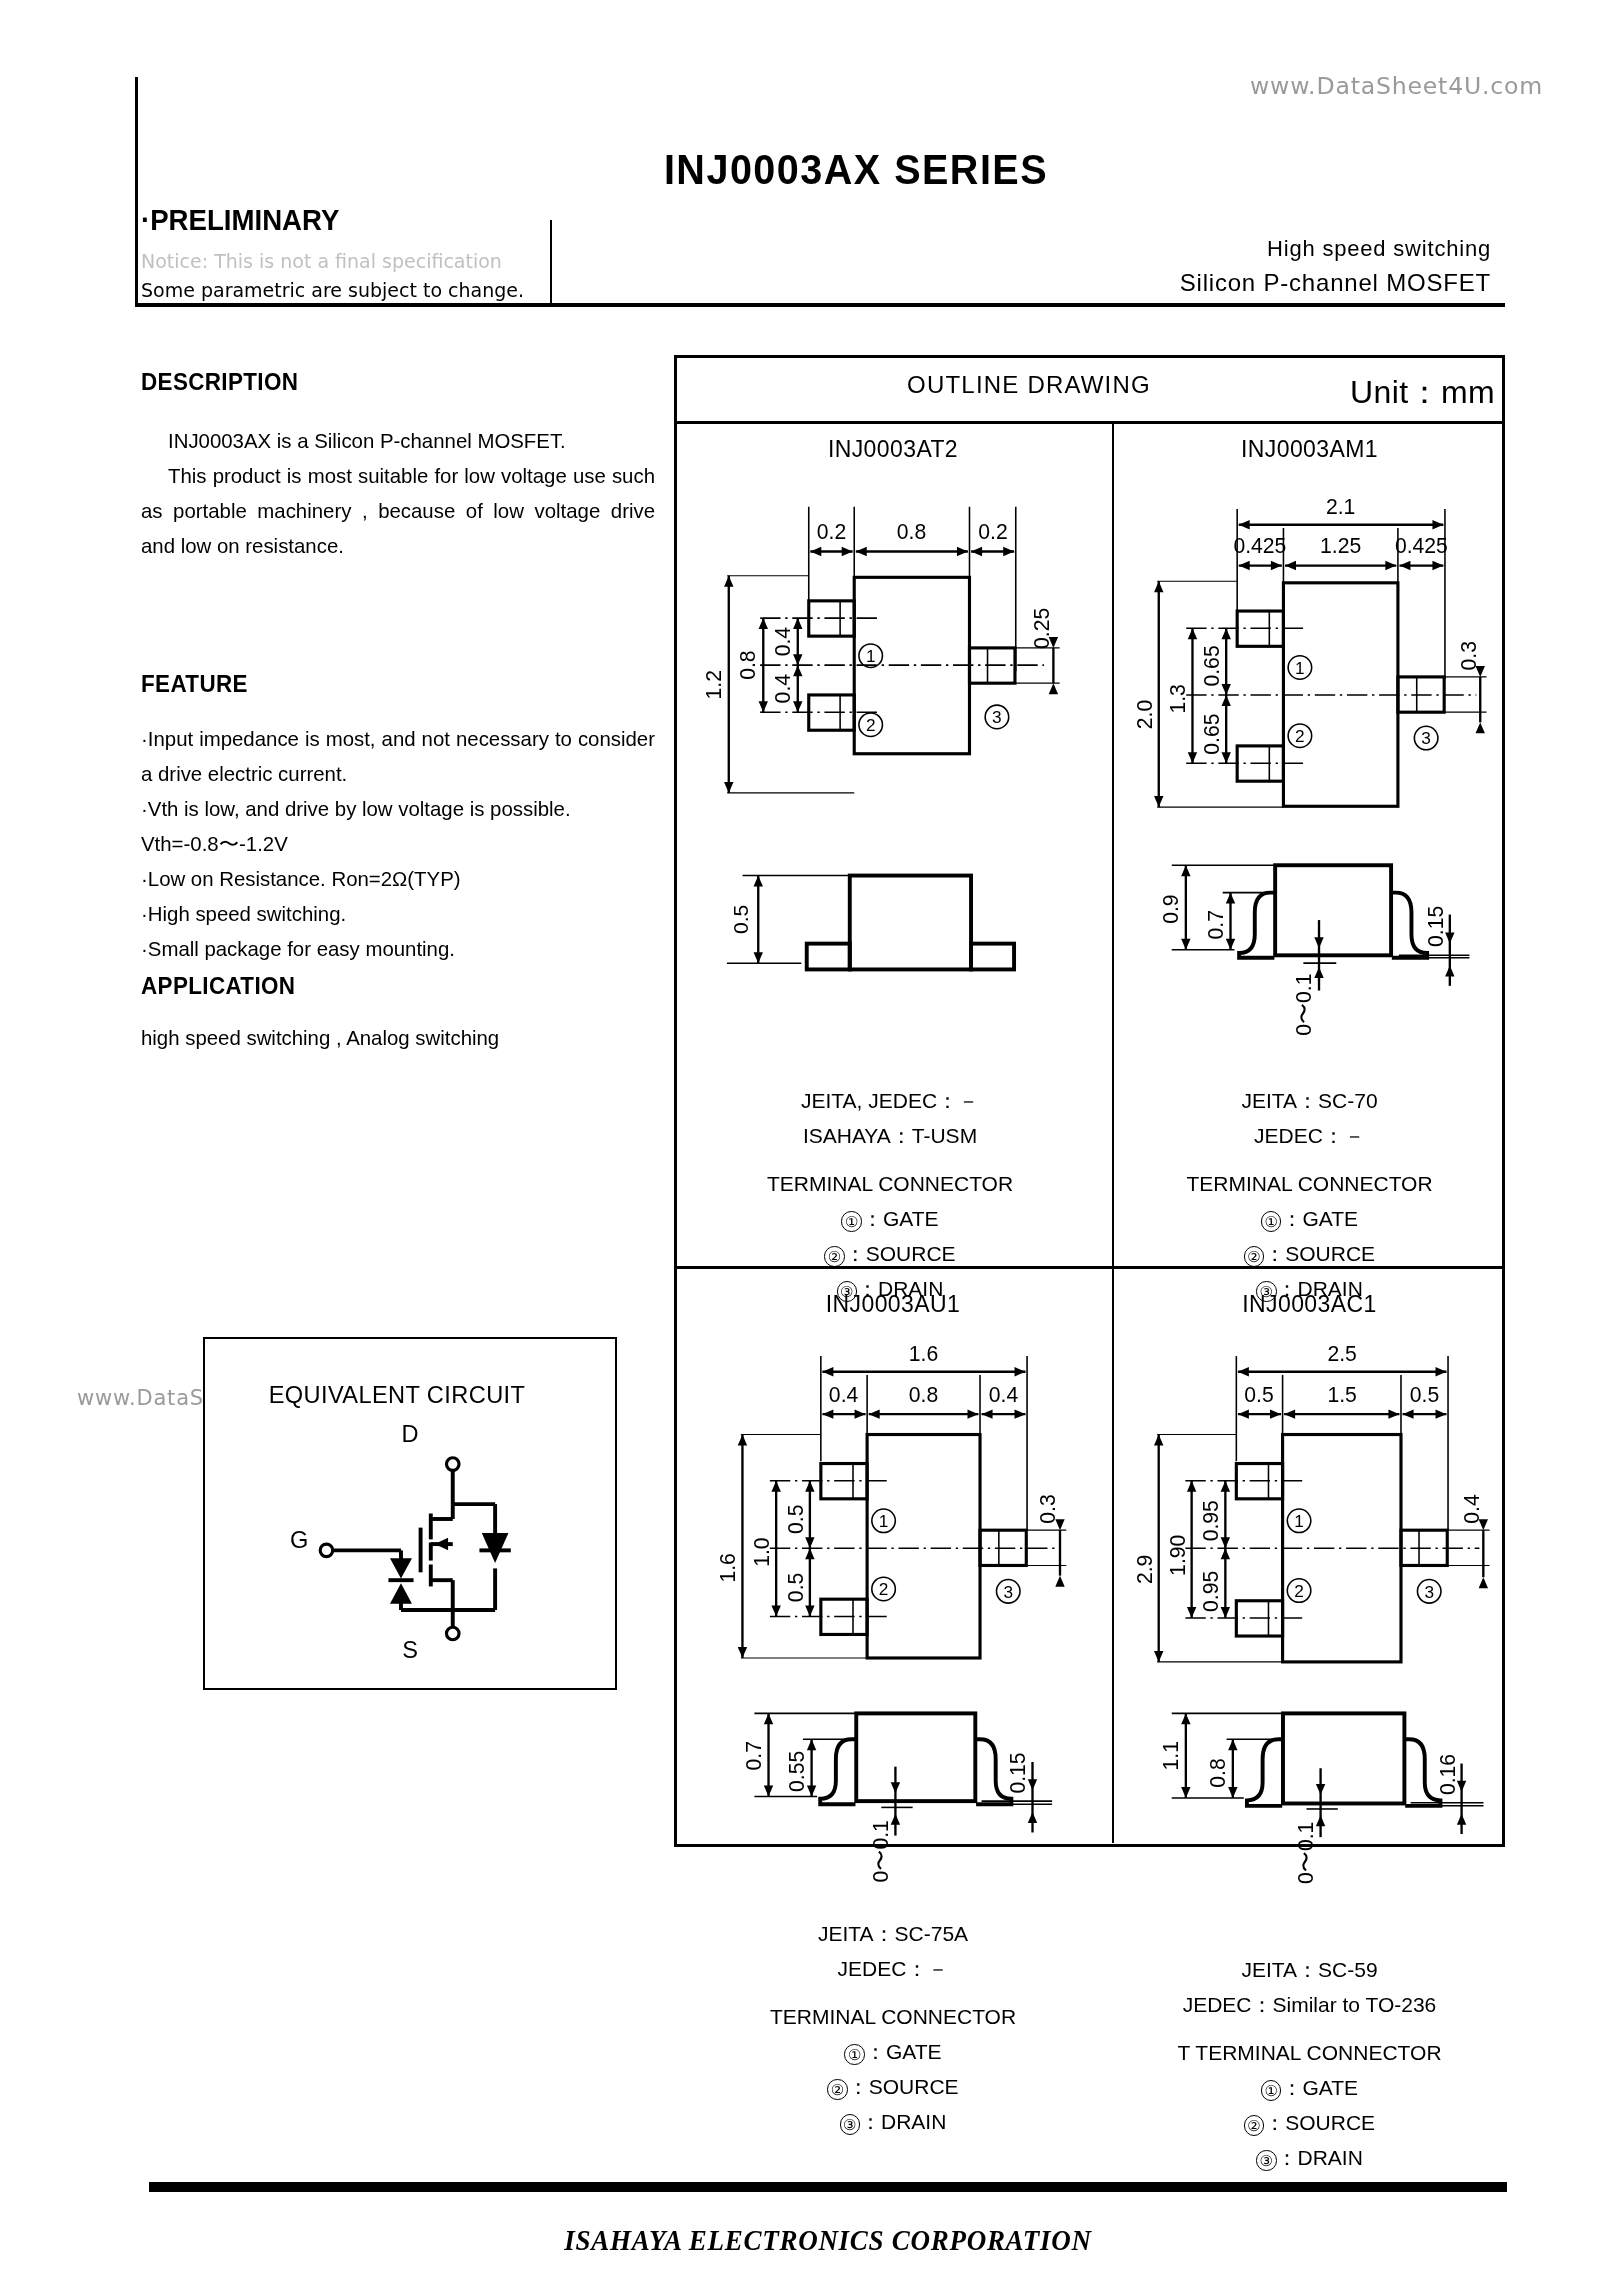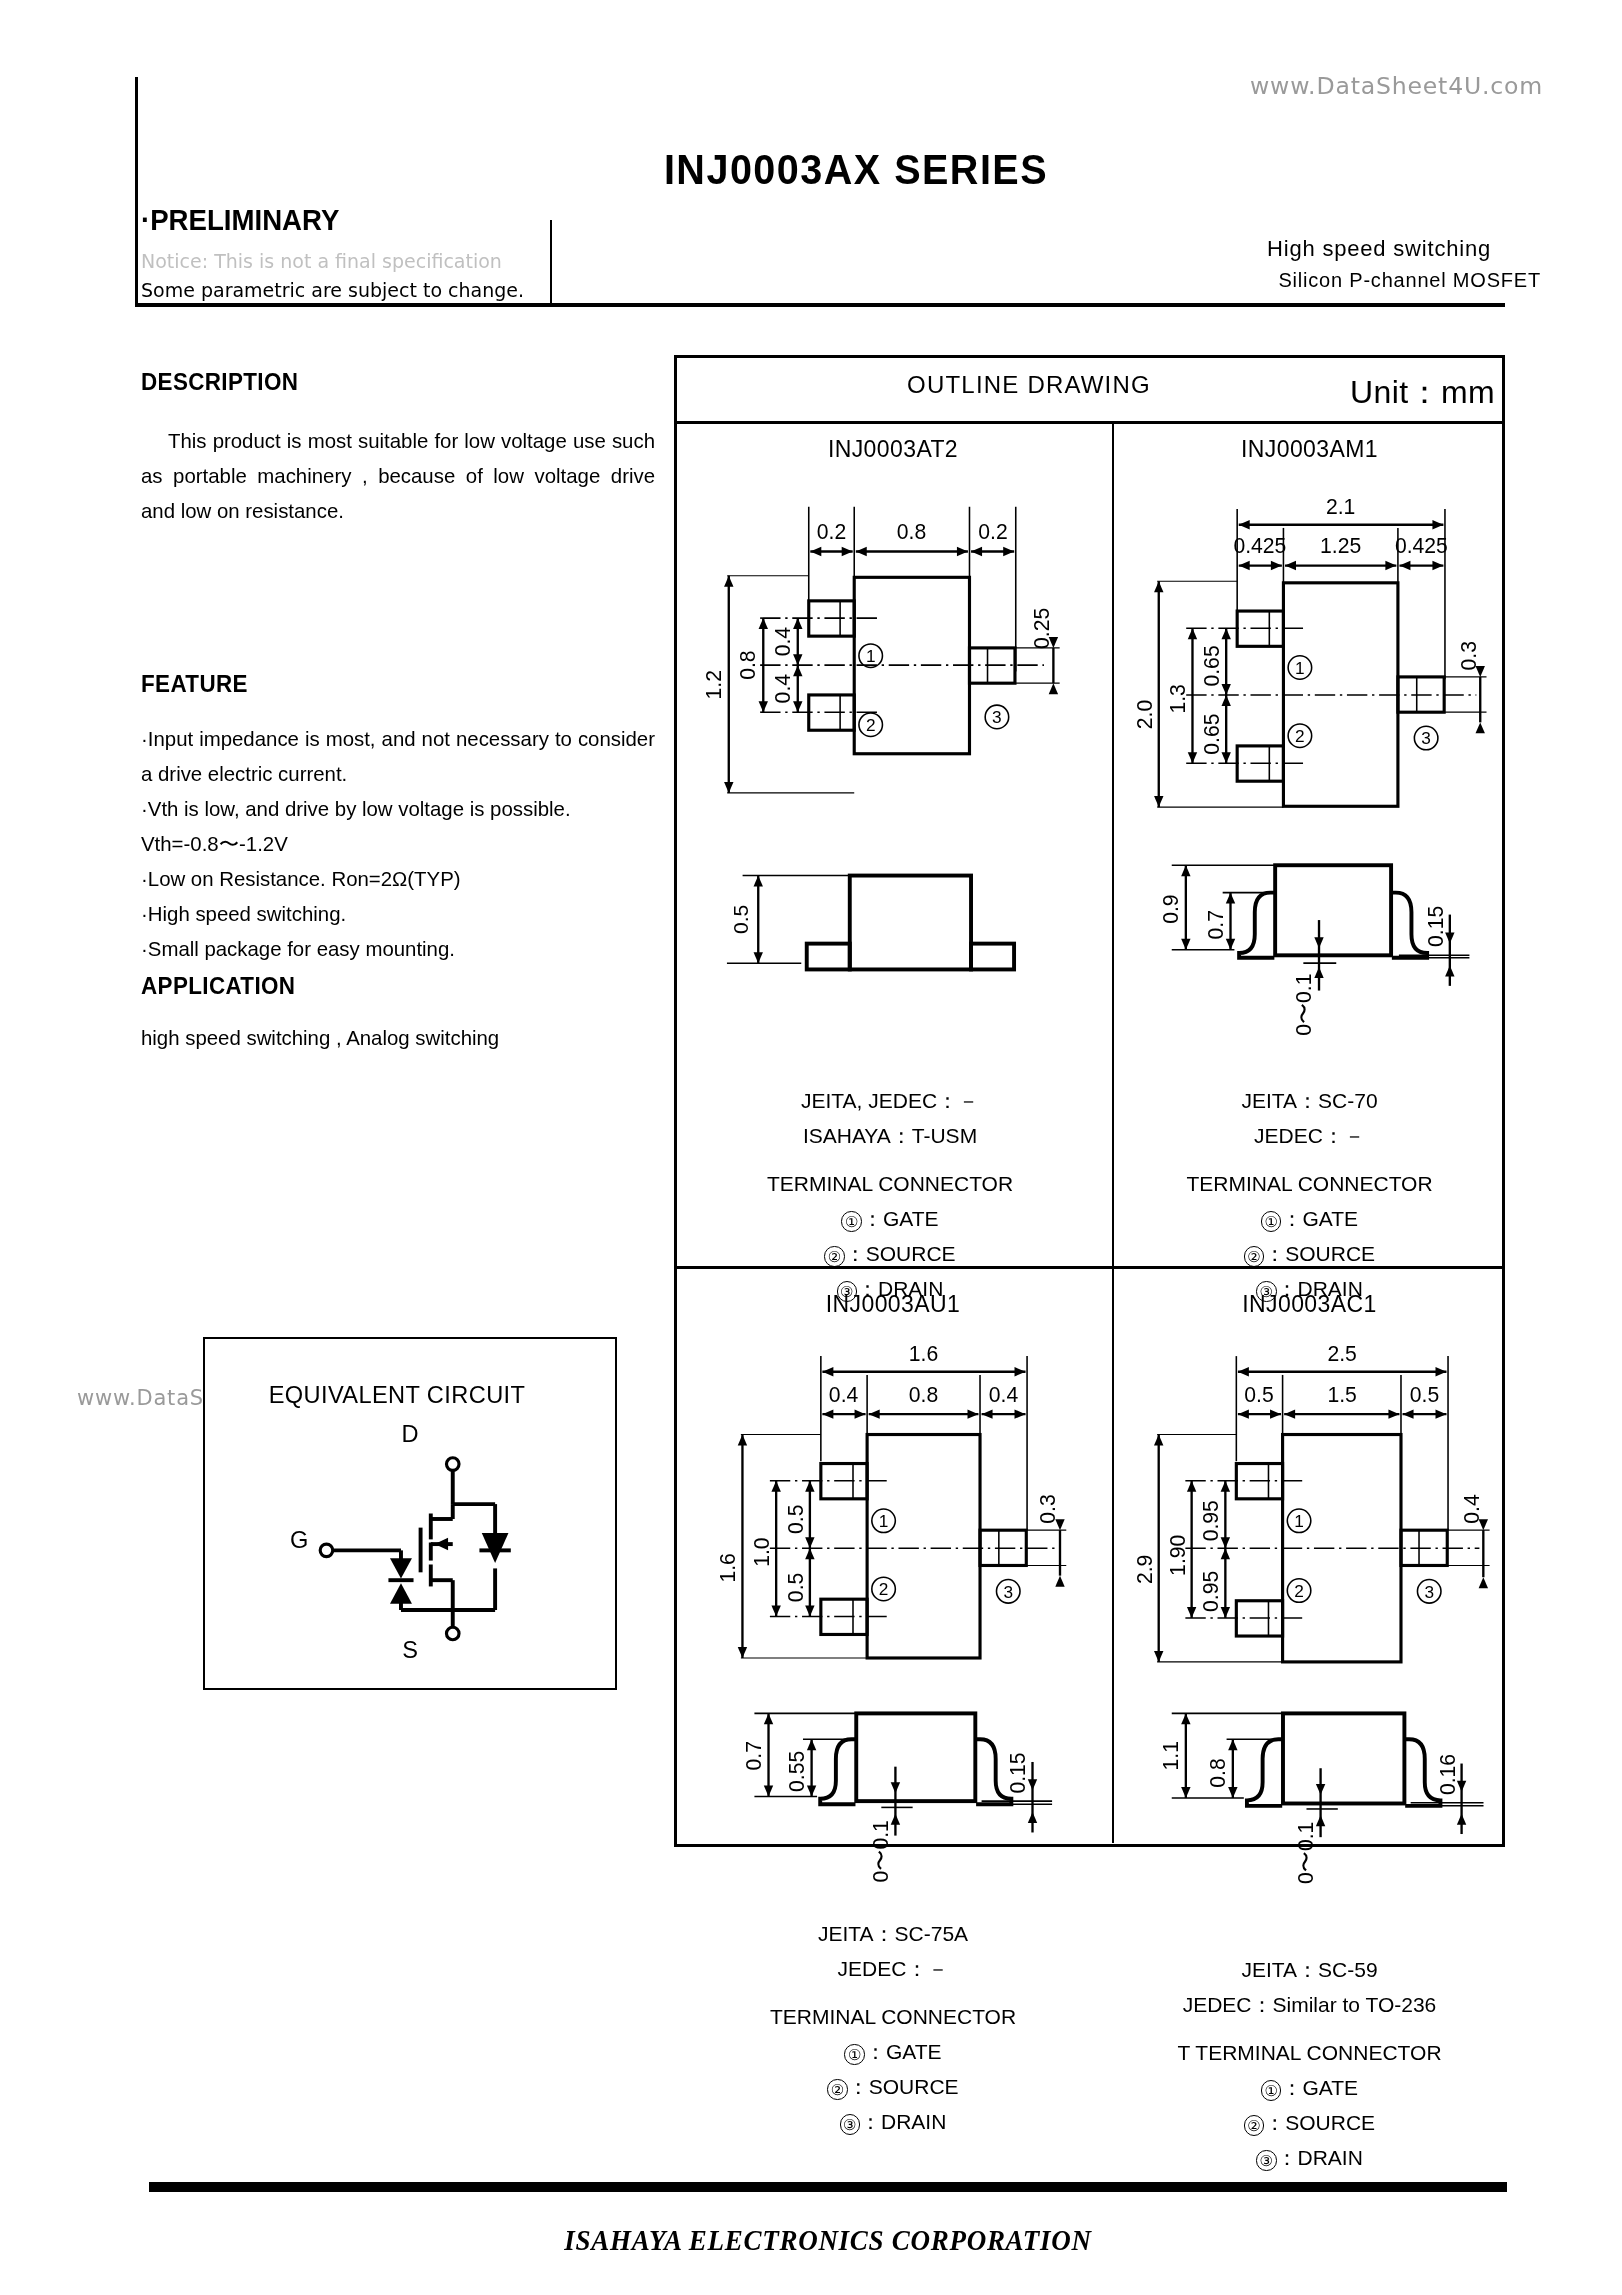--- a/index.html
+++ b/index.html
@@ -56,22 +56,22 @@
   }
   .notice2 {
     position:absolute; left:141px; top:279px;
     font-size:19px; color:#000000; font-family:"DejaVu Sans", sans-serif;
   }
   .hdr-right1 {
     position:absolute; left:973px; top:236px; width:518px; text-align:right;
     font-size:22px; letter-spacing:0.8px;
   }
   .hdr-right2 {
-    position:absolute; left:1023px; top:269px; width:518px; text-align:right;
-    font-size:20px; letter-spacing:0.8px;
+    position:absolute; left:973px; top:269px; width:518px; text-align:right;
+    font-size:24px; letter-spacing:0.8px;
   }
 
   
   .sec-head {
     position:absolute; font-size:23.6px; font-weight:bold; letter-spacing:0.4px;
     transform:scaleX(0.95); transform-origin:left center;
   }
   .body-txt {
     position:absolute; font-size:20.4px; line-height:35px;
     width:514px;
@@ -157,20 +157,21 @@
 
   <div class="title-main">INJ0003AX  SERIES</div>
   <div class="preliminary">·PRELIMINARY</div>
   <div class="notice1">Notice: This is not a final specification</div>
   <div class="notice2">Some parametric are subject to change.</div>
   <div class="hdr-right1">High speed switching</div>
   <div class="hdr-right2">Silicon P-channel MOSFET</div>
 
   <div class="sec-head" style="left:141px; top:369px;">DESCRIPTION</div>
   <div class="body-txt" style="left:141px; top:424px;">
+    <p style="text-indent:27px;">INJ0003AX is a Silicon P-channel MOSFET.</p>
     <p class="just" style="text-indent:27px;">This product is most suitable for low voltage use such as portable machinery , because of   low voltage drive and low on resistance.</p>
   </div>
 
   <div class="sec-head" style="left:141px; top:671px;">FEATURE</div>
   <div class="body-txt" style="left:141px; top:722px;">
     <p class="just">·Input impedance is most, and not necessary to consider a drive electric current.</p>
     <p>·Vth is low, and drive by low voltage is possible.</p>
     <p>Vth=-0.8〜-1.2V</p>
     <p>·Low on Resistance. Ron=2Ω(TYP)</p>
     <p>·High speed switching.</p>

